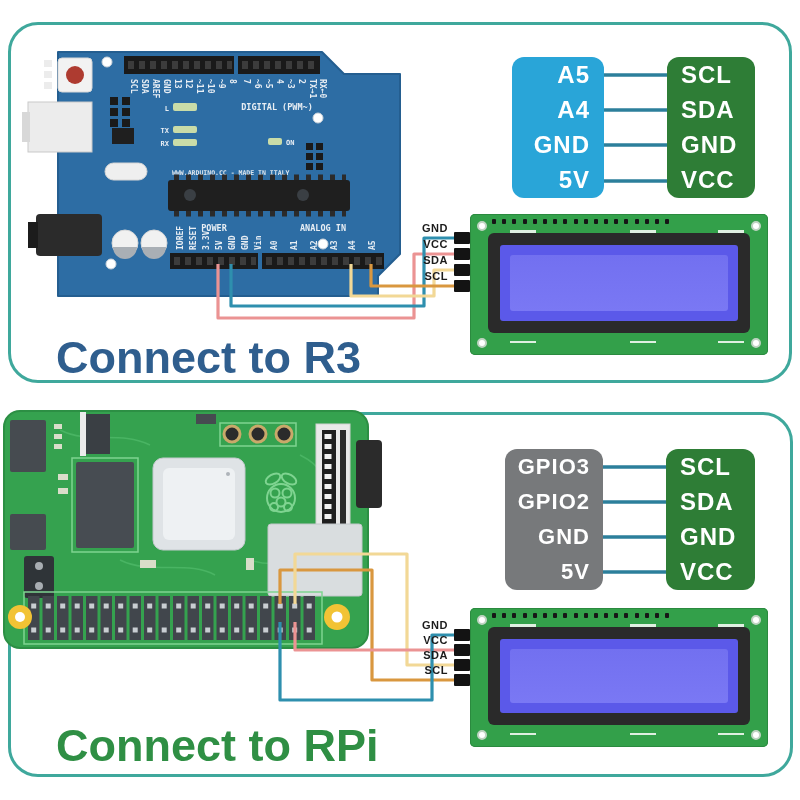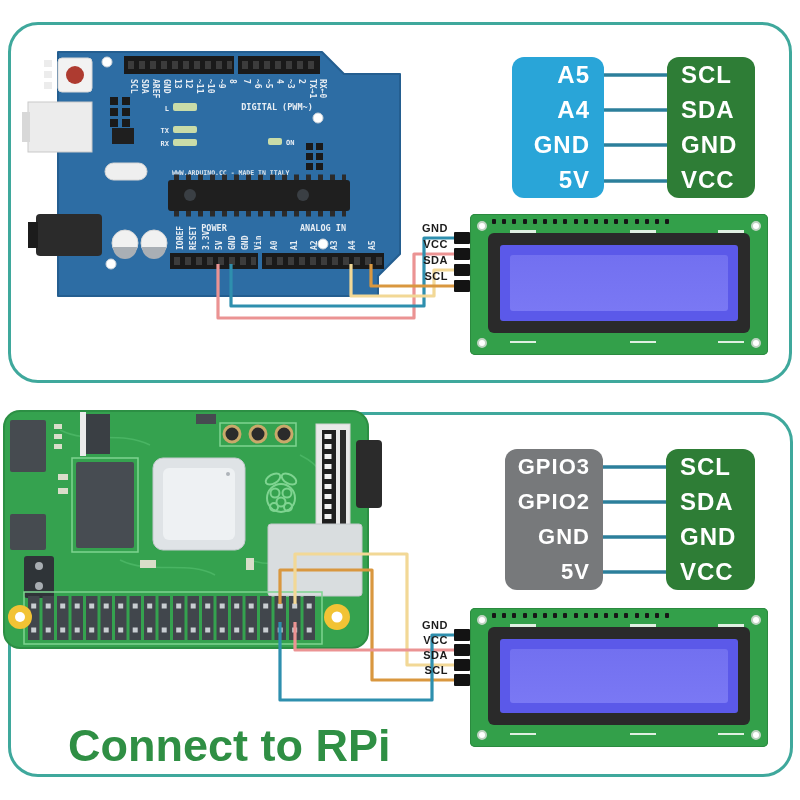--- a/index.html
+++ b/index.html
@@ -4,21 +4,21 @@
 <style>
   html,body{margin:0;padding:0;background:#ffffff;}
   .stage{position:relative;width:800px;height:800px;background:#ffffff;overflow:hidden;
          font-family:"Liberation Sans", sans-serif;}
   .panel{position:absolute;border:3px solid #3FA89C;border-radius:30px;background:transparent;}
   #panel-r3{left:8px;top:22px;width:778px;height:355px;}
   #panel-rpi{left:8px;top:412px;width:779px;height:359px;}
   .art{position:absolute;left:0;top:0;z-index:2;}
   .title{position:absolute;z-index:3;font-size:45px;font-weight:bold;letter-spacing:0px;}
   #title-r3{left:56px;top:332px;color:#2F5E8E;}
-  #title-rpi{left:68px;top:720px;color:#2F8F44;}
+  #title-rpi{left:56px;top:720px;color:#2F8F44;}
   .mapbox{position:absolute;z-index:3;border-radius:12px;display:grid;
           grid-template-rows:repeat(4,1fr);align-items:center;color:#fff;
           font-weight:bold;letter-spacing:1px;}
   .mapbox div{line-height:1;}
   #pinbox-r3{left:512px;top:57px;width:78px;height:141px;background:#29A5D8;
              text-align:right;padding-right:14px;font-size:24px;box-sizing:content-box;}
   #lcdbox-r3{left:667px;top:57px;width:74px;height:141px;background:#2E7D36;
              text-align:left;padding-left:14px;font-size:24px;}
   #pinbox-rpi{left:505px;top:449px;width:85px;height:141px;background:#77797B;
               text-align:right;padding-right:13px;font-size:22px;}
@@ -422,15 +422,16 @@
   <div class="pinlabel" style="top:221px;">GND</div>
   <div class="pinlabel" style="top:237px;">VCC</div>
   <div class="pinlabel" style="top:253px;">SDA</div>
   <div class="pinlabel" style="top:269px;">SCL</div>
 
   <div class="pinlabel" style="top:618px;">GND</div>
   <div class="pinlabel" style="top:633px;">VCC</div>
   <div class="pinlabel" style="top:648px;">SDA</div>
   <div class="pinlabel" style="top:663px;">SCL</div>
 
+  <h1 class="title" id="title-r3" style="margin:0;">Connect to R3</h1>
   <h1 class="title" id="title-rpi" style="margin:0;">Connect to RPi</h1>
 
 </div>
 
 </body></html>

